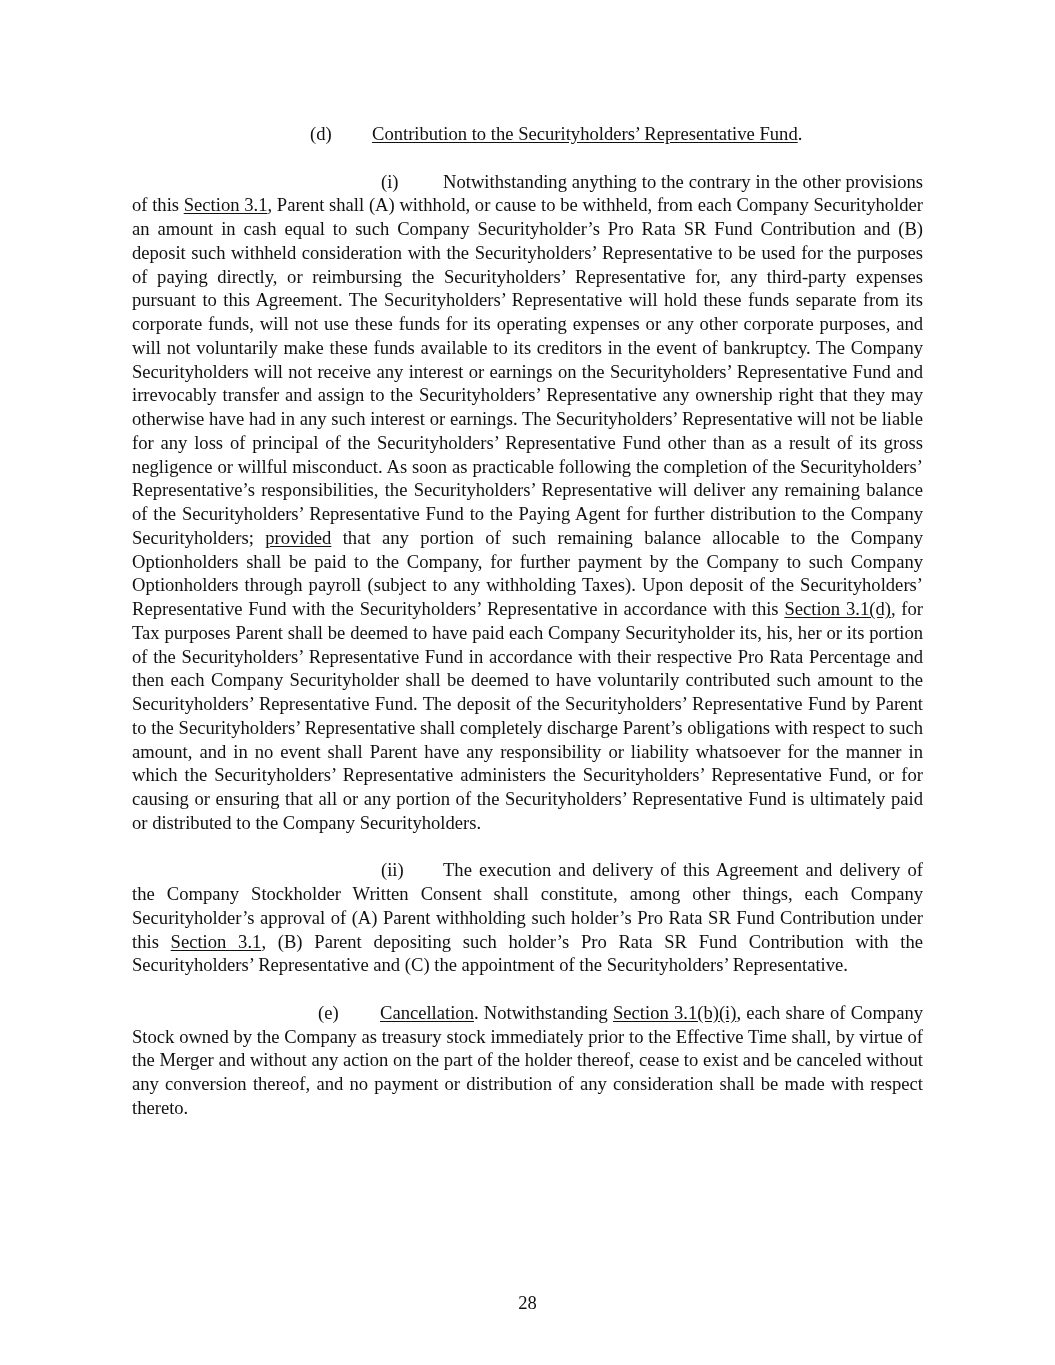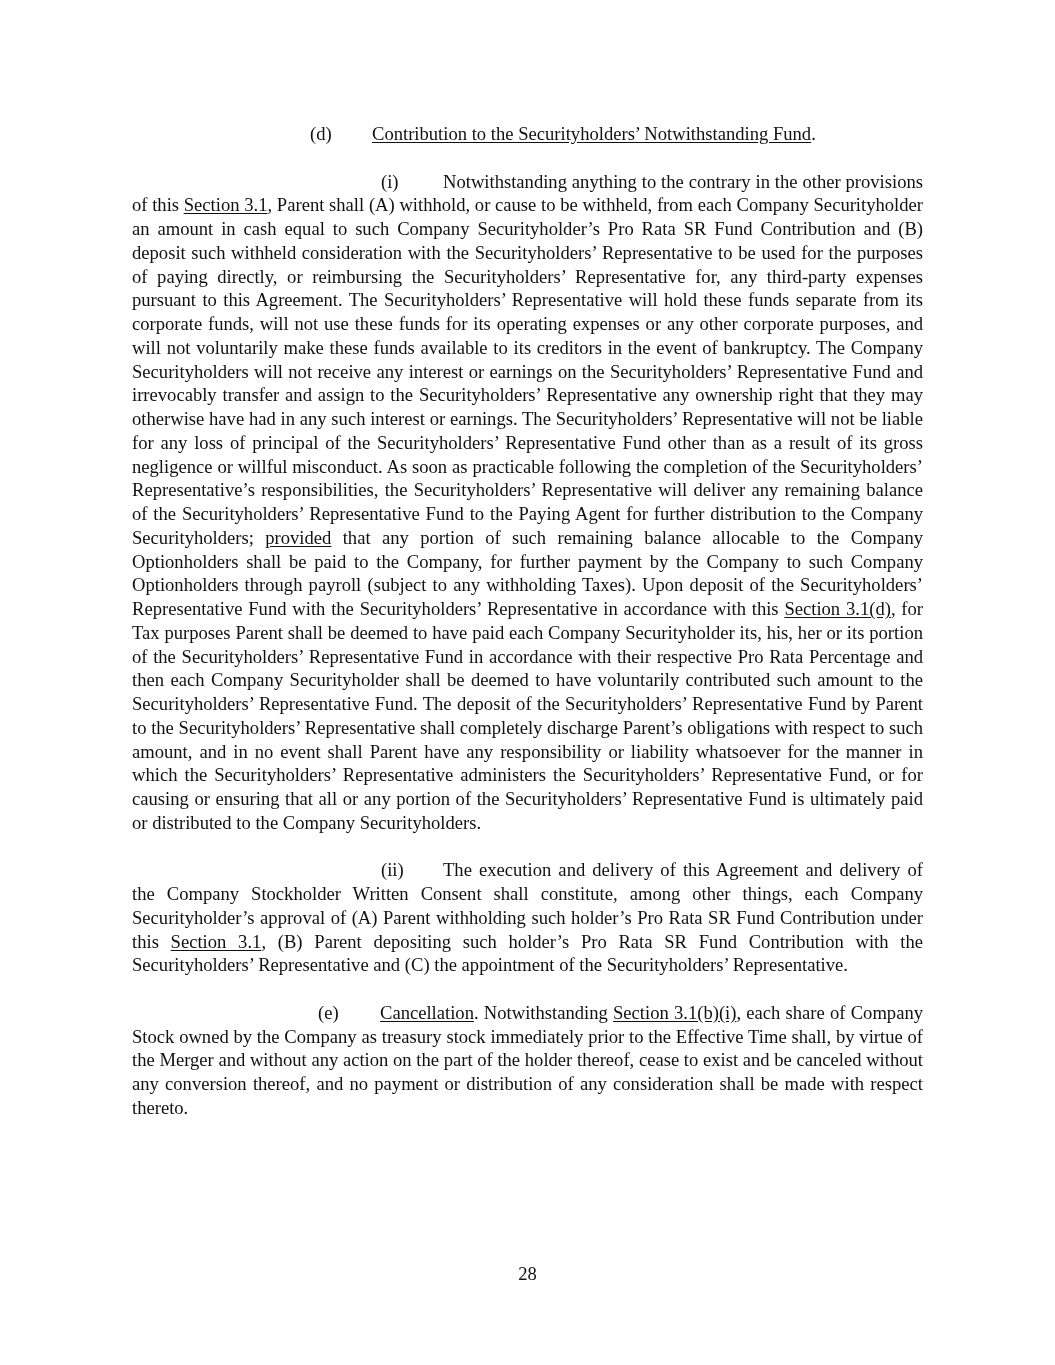--- a/index.html
+++ b/index.html
@@ -47,32 +47,32 @@
     }
     .sec-e .marker { width: 62px; text-indent: 0; }
     u {
       text-decoration: underline;
       text-underline-offset: 2px;
     }
     .page-number {
       position: absolute;
       left: 0;
       width: 1055px;
-      top: 1263px;
+      top: 1292px;
       text-align: center;
       font-size: 18.6px;
       font-family: "Liberation Serif", "DejaVu Serif", serif;
     }
   </style>
 </head>
 <body>
 
 <div class="page">
 
-  <p class="para heading-d"><span class="marker">(d)</span><u>Contribution to the Securityholders’ Notwithstanding Fund</u><span>.</span></p>
+  <p class="para heading-d"><span class="marker">(d)</span><u>Contribution to the Securityholders’ Representative Fund</u><span>.</span></p>
 
   <p class="para sub"><span class="marker">(i)</span><span>Notwithstanding anything to the contrary in the other provisions of this </span><u>Section 3.1</u><span>, Parent shall (A) withhold, or cause to be withheld, from each Company Securityholder an amount in cash equal to such Company Securityholder’s Pro Rata SR Fund Contribution and (B) deposit such withheld consideration with the Securityholders’ Representative to be used for the purposes of paying directly, or reimbursing the Securityholders’ Representative for, any third-party expenses pursuant to this Agreement.  The Securityholders’ Representative will hold these funds separate from its corporate funds, will not use these funds for its operating expenses or any other corporate purposes, and will not voluntarily make these funds available to its creditors in the event of bankruptcy.  The Company Securityholders will not receive any interest or earnings on the Securityholders’ Representative Fund and irrevocably transfer and assign to the Securityholders’ Representative any ownership right that they may otherwise have had in any such interest or earnings.  The Securityholders’ Representative will not be liable for any loss of principal of the Securityholders’ Representative Fund other than as a result of its gross negligence or willful misconduct.  As soon as practicable following the completion of the Securityholders’ Representative’s responsibilities, the Securityholders’ Representative will deliver any remaining balance of the Securityholders’ Representative Fund to the Paying Agent for further distribution to the Company Securityholders; </span><u>provided</u><span> that any portion of such remaining balance allocable to the Company Optionholders shall be paid to the Company, for further payment by the Company to such Company Optionholders through payroll (subject to any withholding Taxes). Upon deposit of the Securityholders’ Representative Fund with the Securityholders’ Representative in accordance with this </span><u>Section 3.1(d)</u><span>, for Tax purposes Parent shall be deemed to have paid each Company Securityholder its, his, her or its portion of the Securityholders’ Representative Fund in accordance with their respective Pro Rata Percentage and then each Company Securityholder shall be deemed to have voluntarily contributed such amount to the Securityholders’ Representative Fund.  The deposit of the Securityholders’ Representative Fund by Parent to the Securityholders’ Representative shall completely discharge Parent’s obligations with respect to such amount, and in no event shall Parent have any responsibility or liability whatsoever for the manner in which the Securityholders’ Representative administers the Securityholders’ Representative Fund, or for causing or ensuring that all or any portion of the Securityholders’ Representative Fund is ultimately paid or distributed to the Company Securityholders.</span></p>
 
   <p class="para sub"><span class="marker">(ii)</span><span>The execution and delivery of this Agreement and delivery of the Company Stockholder Written Consent shall constitute, among other things, each Company Securityholder’s approval of (A) Parent withholding such holder’s Pro Rata SR Fund Contribution under this </span><u>Section 3.1</u><span>, (B) Parent depositing such holder’s Pro Rata SR Fund Contribution with the Securityholders’ Representative and (C) the appointment of the Securityholders’ Representative.</span></p>
 
   <p class="para sec-e"><span class="marker">(e)</span><u>Cancellation</u><span>.  Notwithstanding </span><u>Section 3.1(b)(i)</u><span>, each share of Company Stock owned by the Company as treasury stock immediately prior to the Effective Time shall, by virtue of the Merger and without any action on the part of the holder thereof, cease to exist and be canceled without any conversion thereof, and no payment or distribution of any consideration shall be made with respect thereto.</span></p>
 
 </div>
 
 <div class="page-number">28</div>

